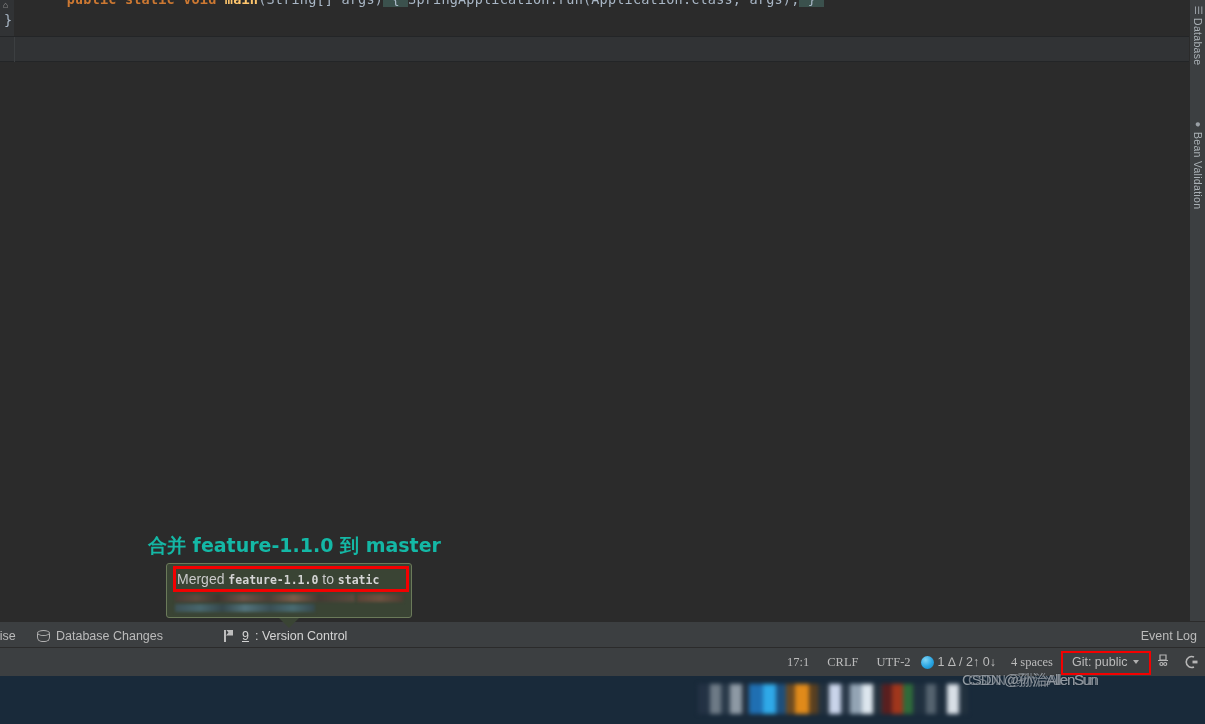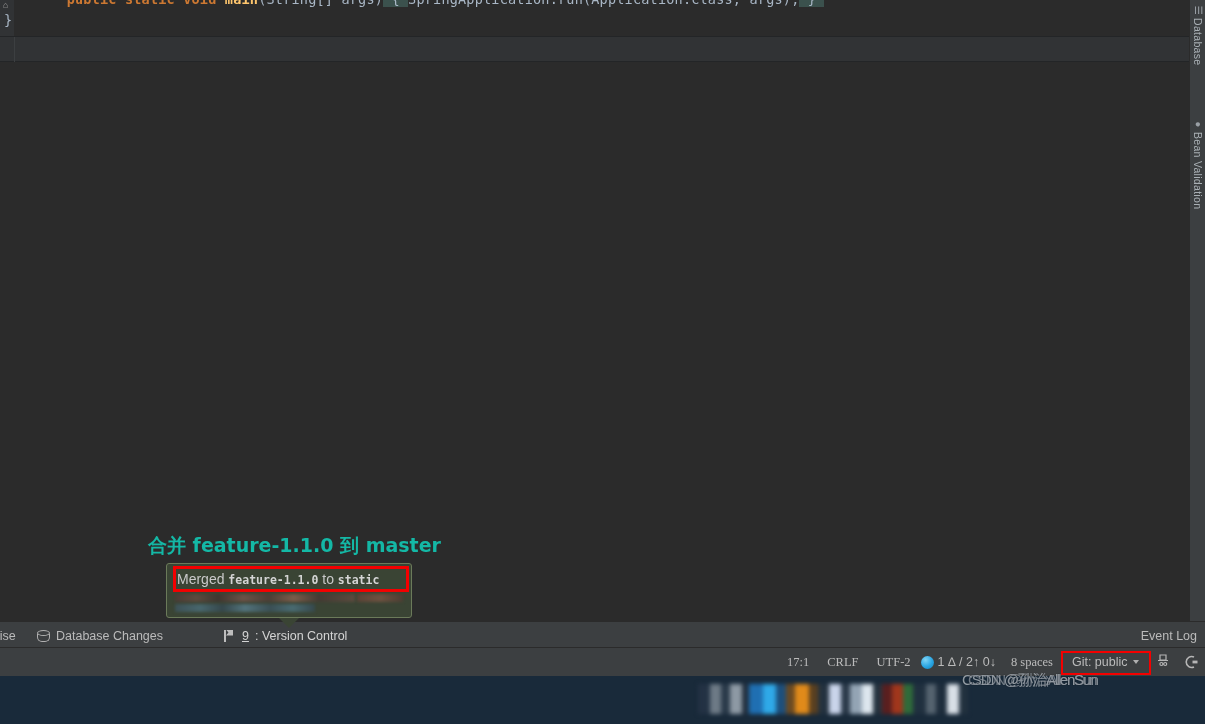--- a/index.html
+++ b/index.html
@@ -284,21 +284,21 @@
   <div class="statusbar">
     <span class="sb-item">17:1</span>
     <span class="sb-item">CRLF</span>
     <span class="sb-item sb-encoding">UTF-2</span>
 
     <span class="sb-vcs-stats">
       <span class="blue-dot"></span>
       <span>1 ∆ / 2↑ 0↓</span>
     </span>
 
-    <span class="sb-item">8 spaces</span>
+    <span class="sb-item">4 spaces</span>
 
     <span class="sb-git">
       <span class="box"></span>
       <span>Git: public</span>
       <span class="sb-caret"></span>
     </span>
 
     <span class="sb-icon">
       <svg width="20" height="20" viewBox="0 0 20 20">
         <path d="M5 8 h10 v1 h-10 z" fill="#b6b6b6"></path>

